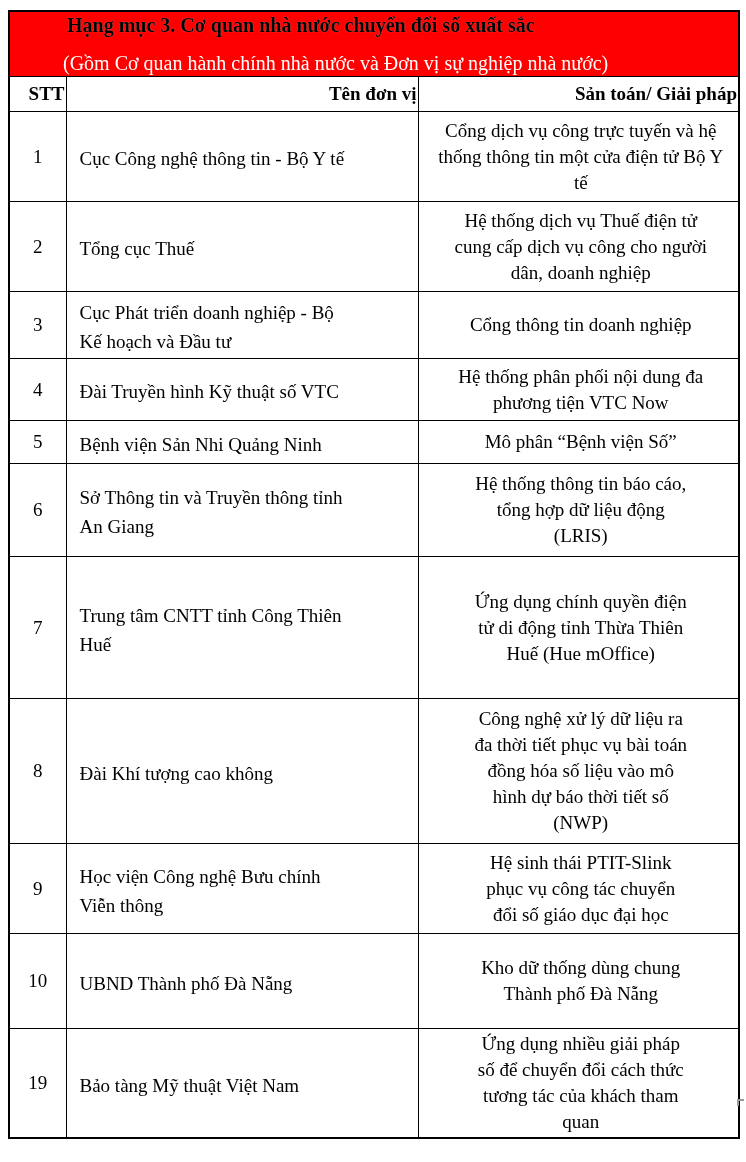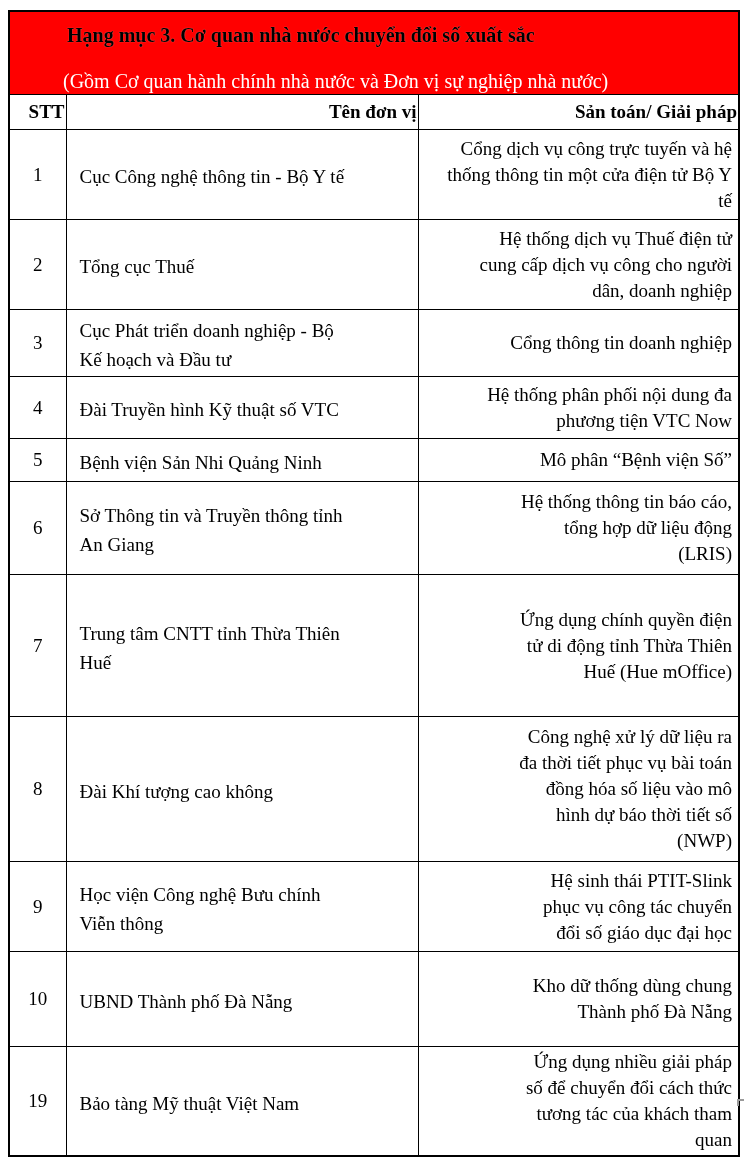--- a/index.html
+++ b/index.html
@@ -38,29 +38,28 @@
     vertical-align: middle;
   }
   .banner-title {
     font-size: 20px;
     font-weight: bold;
     color: #000000;
     padding-left: 57px;
     line-height: 26px;
     text-shadow: 0 0 1px rgba(255,255,255,0.55);
     white-space: nowrap;
-    margin-top: 10px;
   }
   .banner-subtitle {
     font-size: 20px;
     font-weight: normal;
     color: #ffffff;
     padding-left: 53px;
     line-height: 26px;
-    margin-top: 20px;
+    margin-top: 12px;
     white-space: nowrap;
   }
   
   th.col-head {
     font-size: 19px;
     font-weight: bold;
     text-align: right;
     height: 32px;
     background: #ffffff;
   }
@@ -74,21 +73,21 @@
     line-height: 29px;
     padding: 6px 6px 2px 13px;
     white-space: pre-line;
     text-align: left;
   }
   td.product {
     font-size: 19px;
     line-height: 26px;
     padding: 2px 6px 2px 11px;
     white-space: pre-line;
-    text-align: right;
+    text-align: center;
   }
   
   .resize-handle {
     position: absolute;
     left: 737px;
     top: 1099px;
     width: 5px;
     height: 5px;
     border-top: 2px solid #9a9a9a;
     border-left: 2px solid #9a9a9a;
@@ -151,21 +150,21 @@
       <tr style="height:93px">
         <td class="stt">6</td>
         <td class="name">Sở Thông tin và Truyền thông tỉnh
 An Giang</td>
         <td class="product">Hệ thống thông tin báo cáo,
 tổng hợp dữ liệu động
 (LRIS)</td>
       </tr>
       <tr style="height:142px">
         <td class="stt">7</td>
-        <td class="name">Trung tâm CNTT tỉnh Thừa Thiên
+        <td class="name">Trung tâm CNTT tỉnh Công Thiên
 Huế</td>
         <td class="product">Ứng dụng chính quyền điện
 tử di động tỉnh Thừa Thiên
 Huế (Hue mOffice)</td>
       </tr>
       <tr style="height:145px">
         <td class="stt">8</td>
         <td class="name">Đài Khí tượng cao không</td>
         <td class="product">Công nghệ xử lý dữ liệu ra
 đa thời tiết phục vụ bài toán

